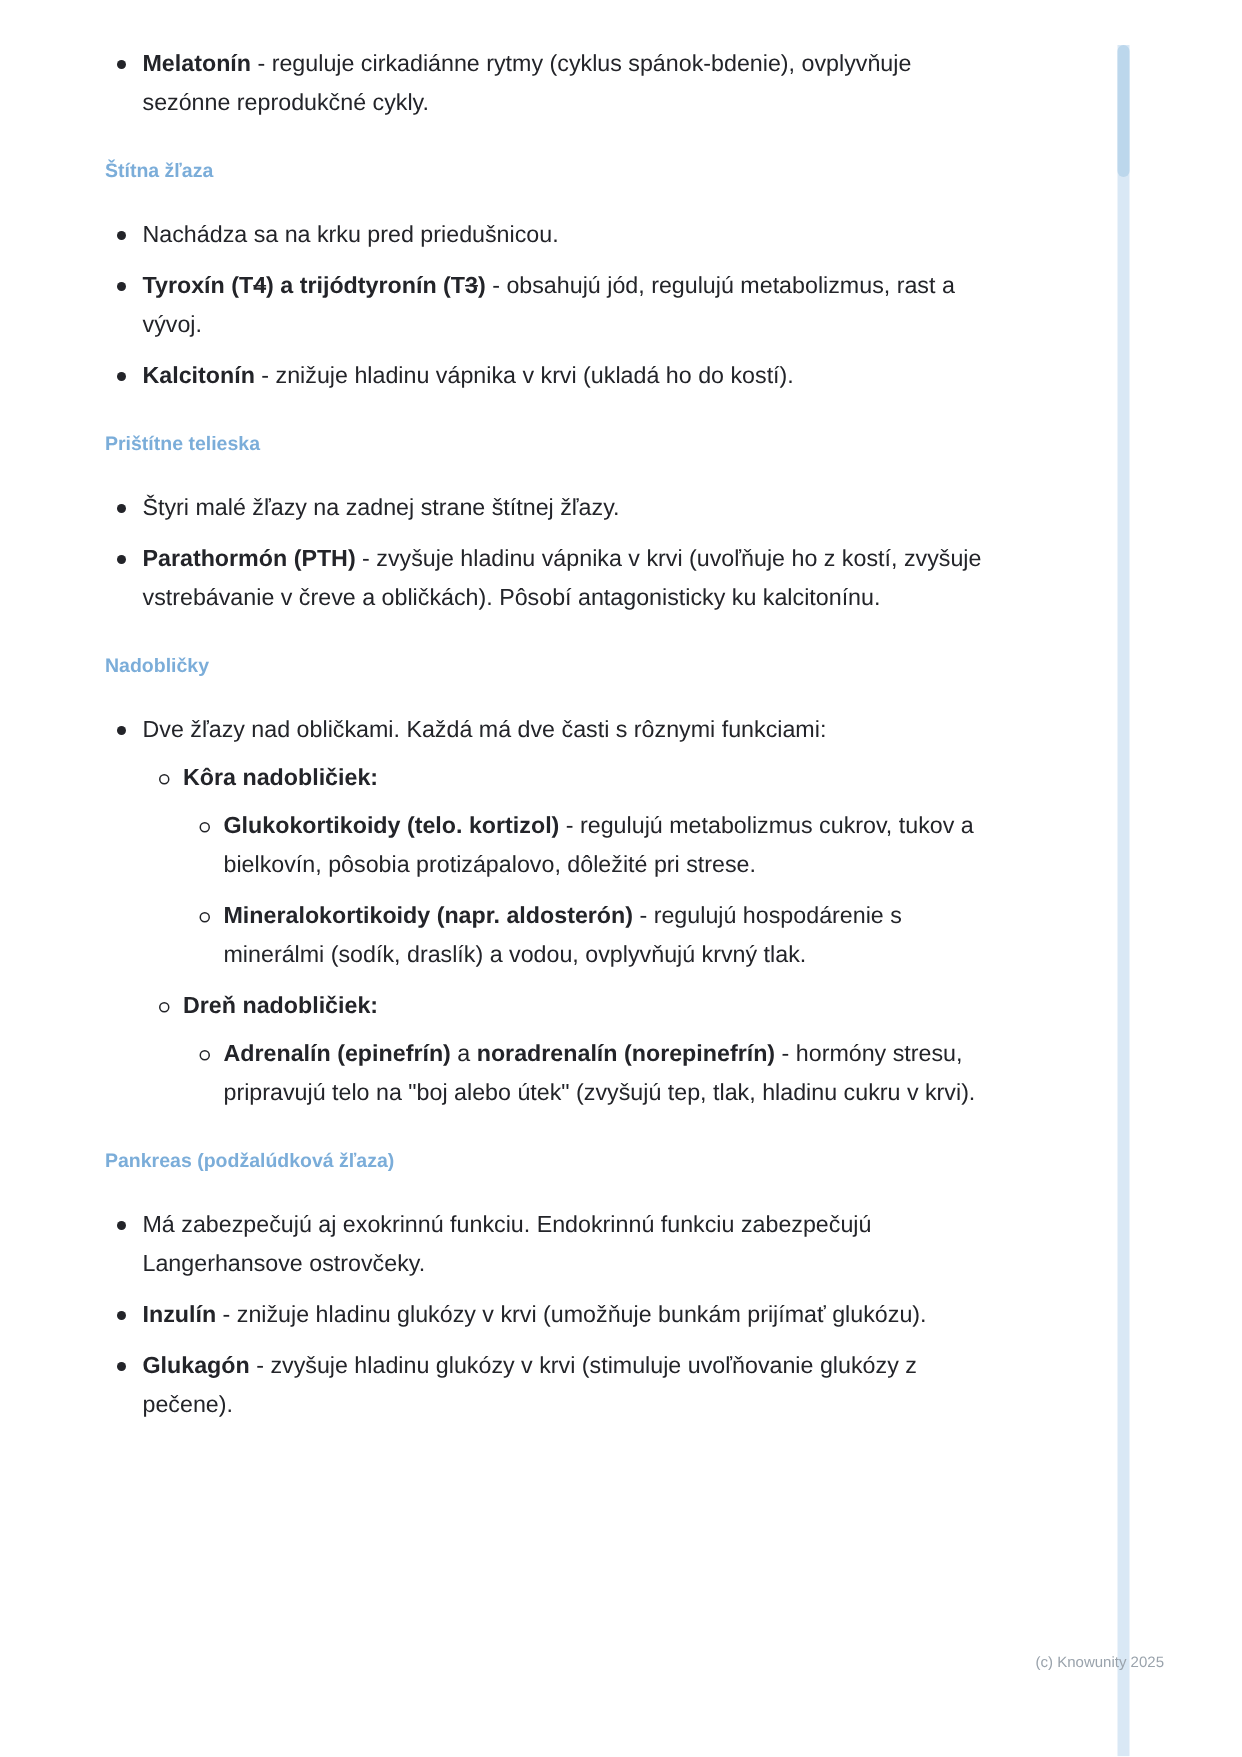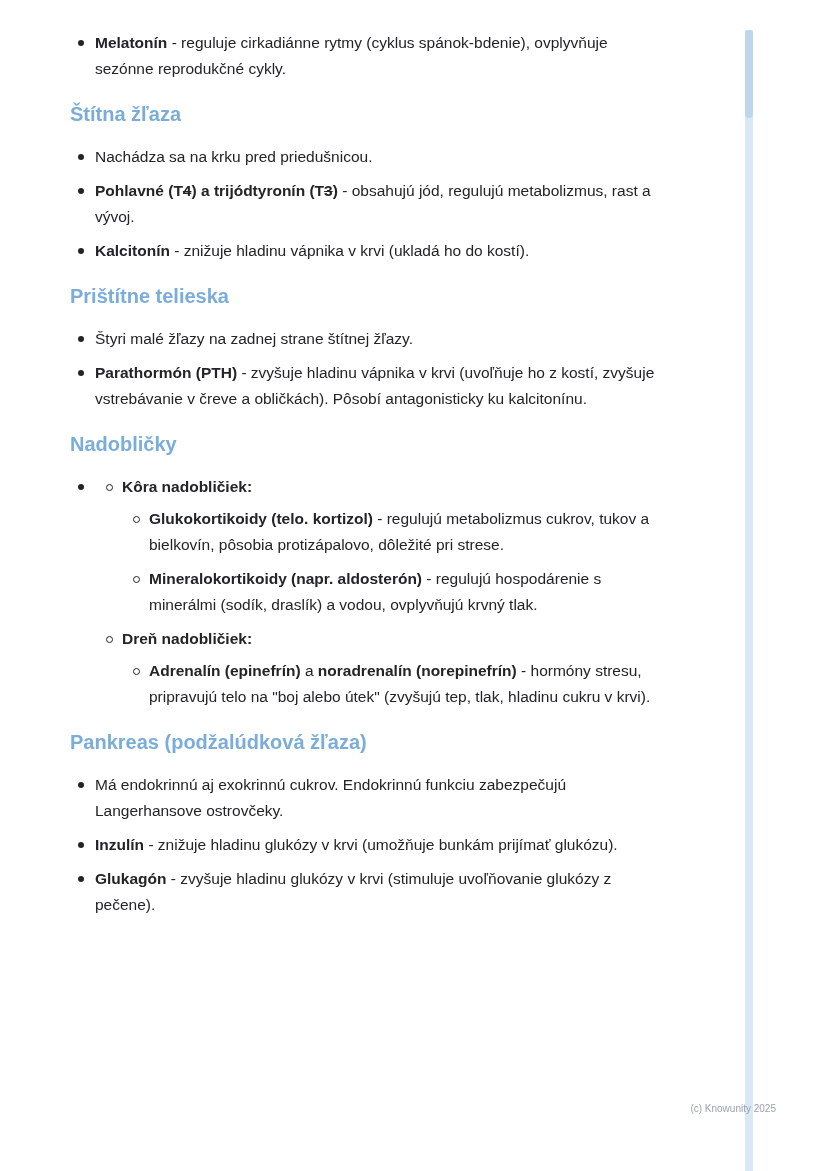--- a/index.html
+++ b/index.html
@@ -23,21 +23,21 @@
   .content{
     position:absolute;
     left:70px;
     top:30px;
     width:595px;
     font-size:15.5px;
     line-height:26px;
   }
   .heading{
     color:var(--heading);
-    font-size:20px;
+    font-size:13px;
     line-height:24px;
     font-weight:700;
     margin:20px 0 18px 0;
   }
   .list{
     list-style:none;
     margin:0;
     padding:0 0 0 25px;
   }
   .item{
@@ -108,40 +108,41 @@
         <span class="b">Melatonín</span><span> - reguluje cirkadiánne rytmy (cyklus spánok-bdenie), ovplyvňuje sezónne reprodukčné cykly.</span>
       </li>
     </ul>
 
     <h2 class="heading">Štítna žľaza</h2>
     <ul class="list lv1">
       <li class="item">
         <span>Nachádza sa na krku pred priedušnicou.</span>
       </li>
       <li class="item">
-        <span class="b">Pohlavné (T</span><span class="b strike">4</span><span class="b">) a trijódtyronín (T</span><span class="b strike">3</span><span class="b">)</span><span> - obsahujú jód, regulujú metabolizmus, rast a vývoj.</span>
+        <span class="b">Tyroxín (T</span><span class="b strike">4</span><span class="b">) a trijódtyronín (T</span><span class="b strike">3</span><span class="b">)</span><span> - obsahujú jód, regulujú metabolizmus, rast a vývoj.</span>
       </li>
       <li class="item">
         <span class="b">Kalcitonín</span><span> - znižuje hladinu vápnika v krvi (ukladá ho do kostí).</span>
       </li>
     </ul>
 
     <h2 class="heading">Prištítne telieska</h2>
     <ul class="list lv1">
       <li class="item">
         <span>Štyri malé žľazy na zadnej strane štítnej žľazy.</span>
       </li>
       <li class="item">
         <span class="b">Parathormón (PTH)</span><span> - zvyšuje hladinu vápnika v krvi (uvoľňuje ho z kostí, zvyšuje vstrebávanie v čreve a obličkách). Pôsobí antagonisticky ku kalcitonínu.</span>
       </li>
     </ul>
 
     <h2 class="heading">Nadobličky</h2>
     <ul class="list lv1">
       <li class="item">
+        <span>Dve žľazy nad obličkami. Každá má dve časti s rôznymi funkciami:</span>
         <ul class="list lv2">
           <li class="item">
             <span class="b">Kôra nadobličiek:</span>
             <ul class="list lv3">
               <li class="item">
                 <span class="b">Glukokortikoidy (telo. kortizol)</span><span> - regulujú metabolizmus cukrov, tukov a bielkovín, pôsobia protizápalovo, dôležité pri strese.</span>
               </li>
               <li class="item">
                 <span class="b">Mineralokortikoidy (napr. aldosterón)</span><span> - regulujú hospodárenie s minerálmi (sodík, draslík) a vodou, ovplyvňujú krvný tlak.</span>
               </li>
@@ -155,21 +156,21 @@
               </li>
             </ul>
           </li>
         </ul>
       </li>
     </ul>
 
     <h2 class="heading">Pankreas (podžalúdková žľaza)</h2>
     <ul class="list lv1">
       <li class="item">
-        <span>Má endokrinnú aj exokrinnú cukrov. Endokrinnú funkciu zabezpečujú Langerhansove ostrovčeky.</span>
+        <span>Má zabezpečujú aj exokrinnú funkciu. Endokrinnú funkciu zabezpečujú Langerhansove ostrovčeky.</span>
       </li>
       <li class="item">
         <span class="b">Inzulín</span><span> - znižuje hladinu glukózy v krvi (umožňuje bunkám prijímať glukózu).</span>
       </li>
       <li class="item">
         <span class="b">Glukagón</span><span> - zvyšuje hladinu glukózy v krvi (stimuluje uvoľňovanie glukózy z pečene).</span>
       </li>
     </ul>
 
   </main>

